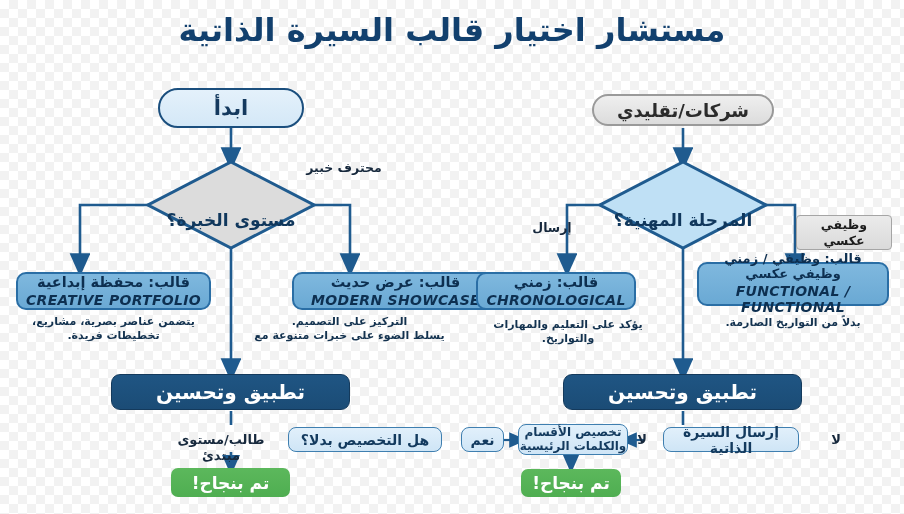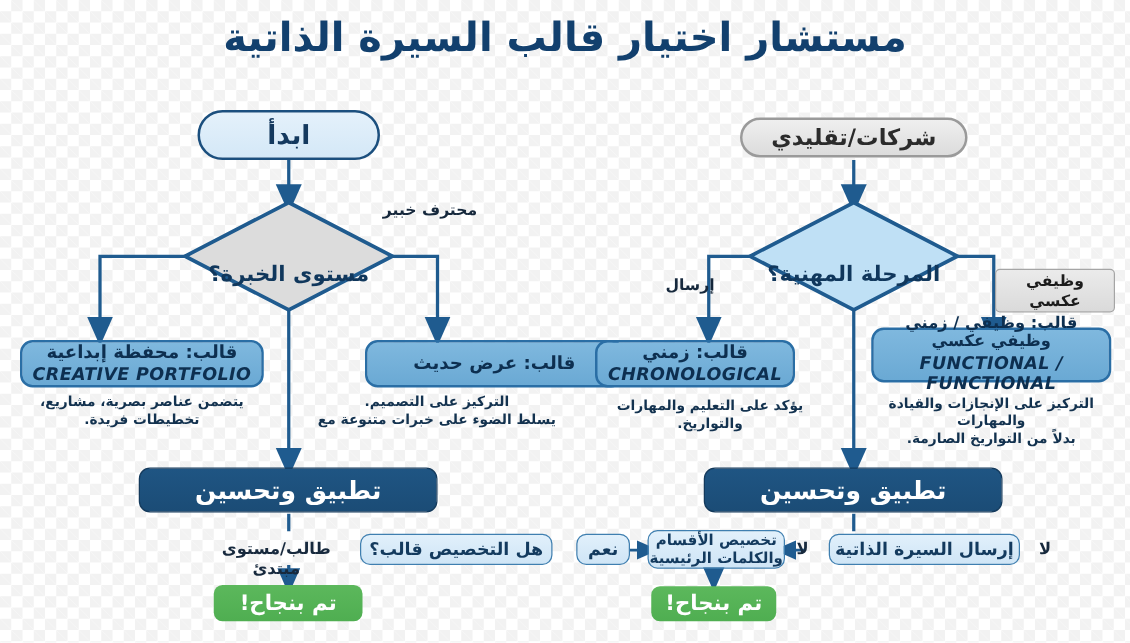--- a/index.html
+++ b/index.html
@@ -272,29 +272,30 @@
     <div class="tpl-ar">قالب: محفظة إبداعية</div>
     <div class="tpl-en">CREATIVE PORTFOLIO</div>
   </div>
   <div class="abs desc" style="left:16px; top:315px; width:195px;">
     <div>يتضمن عناصر بصرية، مشاريع،</div>
     <div>تخطيطات فريدة.</div>
   </div>
 
   <div class="abs node template-box" style="left:252px; top:272px; width:207px; height:38px;margin-left:40px;">
     <div class="tpl-ar">قالب: عرض حديث</div>
+    <div class="tpl-en">MODERN SHOWCASE</div>
   </div>
   <div class="abs desc" style="left:248px; top:315px; width:203px;">
     <div>التركيز على التصميم.</div>
     <div>يسلط الضوء على خبرات متنوعة مع</div>
   </div>
 
   <div class="abs process-bar" style="left:111px; top:374px; width:239px; height:36px;">تطبيق وتحسين</div>
 
-  <div class="abs small-box" style="left:288px; top:427px; width:154px; height:25px; font-size:14px;">هل التخصيص قالب؟</div>
+  <div class="abs small-box" style="left:288px; top:427px; width:154px; height:25px; font-size:14px;">هل التخصيص بدلا؟</div>
 
   <div class="abs plain-label" style="left:160px; top:432px; width:122px;">طالب/مستوى مبتدئ</div>
 
   <div class="abs success-btn" style="left:171px; top:468px; width:119px; height:29px;">تم بنجاح!</div>
 
   <div class="abs node gray-node" style="left:592px; top:94px; width:182px; height:32px;border-radius:16px;">
     <span>شركات/تقليدي</span>
   </div>
 
   <div class="abs diamond-wrap" style="left:598px; top:160px; width:170px; height:90px;">
@@ -316,34 +317,33 @@
   </div>
   <div class="abs desc" style="left:466px; top:318px; width:204px;">
     <div>يؤكد على التعليم والمهارات والتواريخ.</div>
   </div>
 
   <div class="abs node template-box" style="left:697px; top:262px; width:192px; height:44px;">
     <div class="tpl-ar" style="font-size:13px;">قالب: وظيفي / زمني وظيفي عكسي</div>
     <div class="tpl-en">FUNCTIONAL / FUNCTIONAL</div>
   </div>
   <div class="abs desc" style="left:690px; top:316px; width:206px;">
-    <div>التركيز على الإنجازات والقيادة والمهارات</div>
     <div>بدلاً من التواريخ الصارمة.</div>
   </div>
 
   <div class="abs process-bar" style="left:563px; top:374px; width:239px; height:36px;">تطبيق وتحسين</div>
 
   <div class="abs small-box" style="left:461px; top:427px; width:43px; height:25px; font-size:14px;">نعم</div>
 
   <div class="abs small-box" style="left:518px; top:424px; width:110px; height:31px; font-size:12px; line-height:1.15;">
     <div>تخصيص الأقسام</div>
     <div>والكلمات الرئيسية</div>
   </div>
 
   <div class="abs plain-label" style="left:632px; top:432px; width:20px;">لا</div>
 
-  <div class="abs small-box" style="left:663px; top:427px; width:153px; height:25px; font-size:14px;">إرسال السيرة الذاتية</div>
+  <div class="abs small-box" style="left:663px; top:427px; width:136px; height:25px; font-size:14px;">إرسال السيرة الذاتية</div>
 
   <div class="abs plain-label" style="left:826px; top:432px; width:20px;">لا</div>
 
   <div class="abs success-btn" style="left:521px; top:469px; width:100px; height:28px;">تم بنجاح!</div>
 
 </div>
 
 </body></html>

